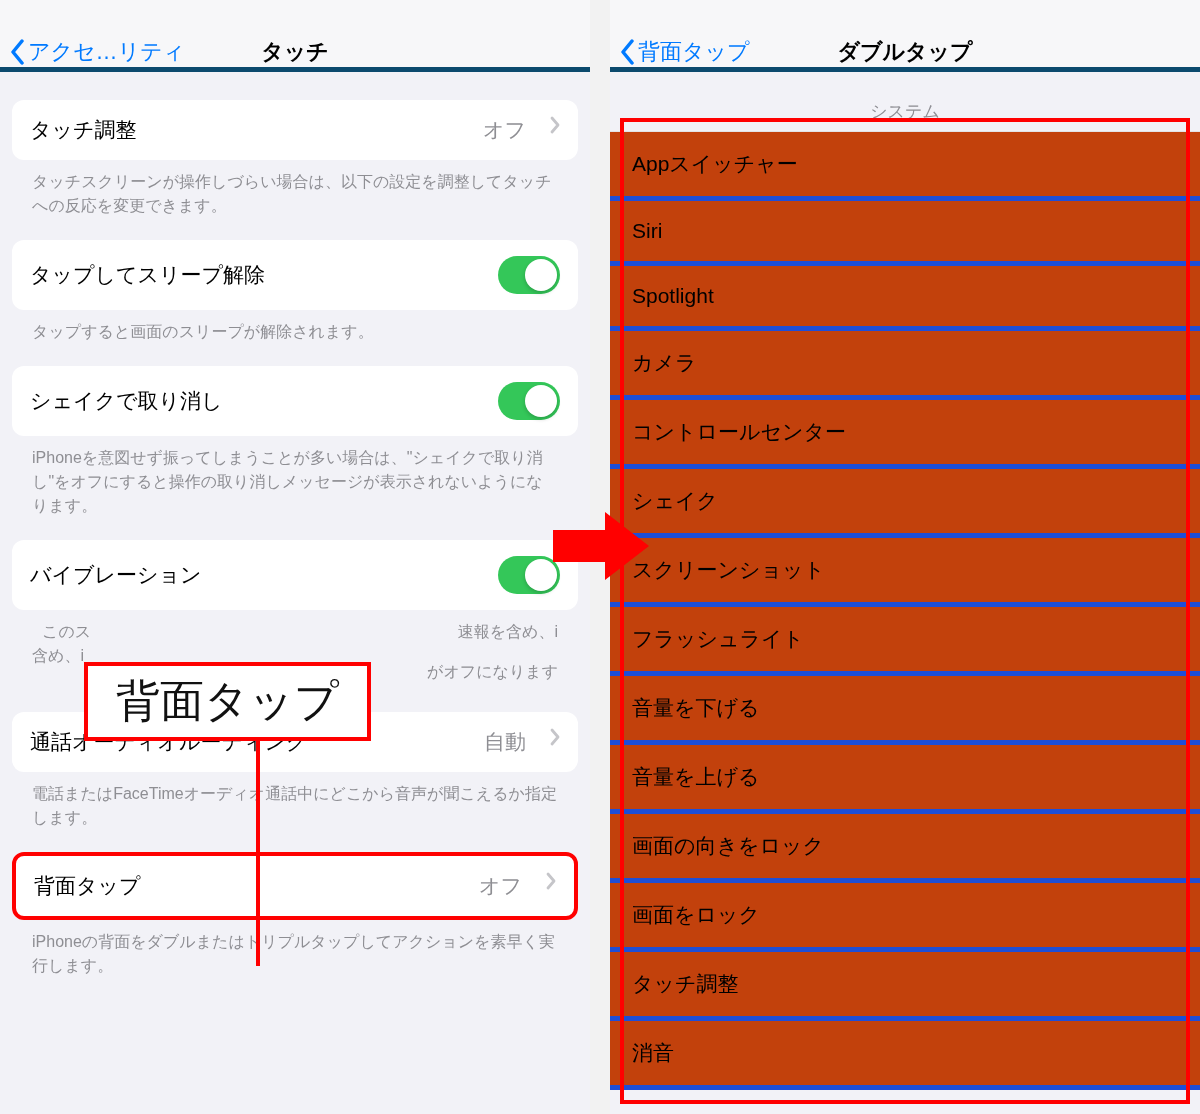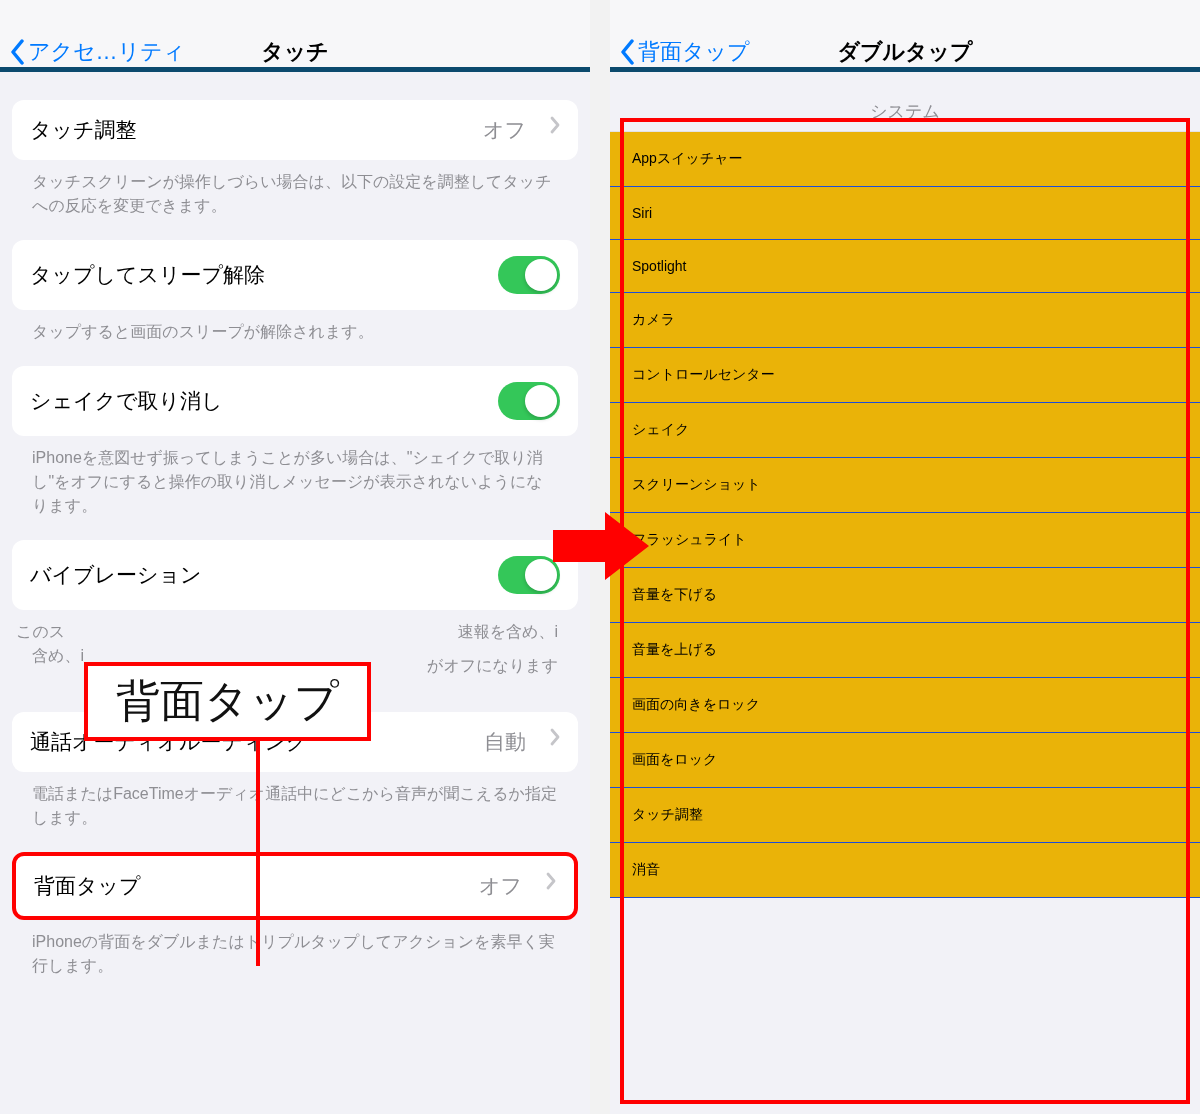--- a/index.html
+++ b/index.html
@@ -118,24 +118,24 @@
 }
 
 
 .list {
   background: #fff;
   margin: 0;
   border-top: 1px solid #e3e3e6;
 }
 .list-row {
   padding: 18px 22px;
-  font-size: 14px;
+  font-size: 21px;
   color: #000;
-  border-bottom: 1px solid #1d4ed8;
-  background: #eab308;
+  border-bottom: 5px solid #1d4ed8;
+  background: #c2410c;
 }
 
 
 .callout {
   position: absolute;
   border: 4px solid #ff0000;
   background: #fff;
   padding: 6px 28px;
   font-size: 44px;
   font-weight: 500;
@@ -210,24 +210,24 @@
     </div>
     <div class="caption">iPhoneを意図せず振ってしまうことが多い場合は、"シェイクで取り消し"をオフにすると操作の取り消しメッセージが表示されないようになります。</div>
   </div>
 
   <div class="group">
     <div class="cell">
       <span class="cell-label">バイブレーション</span>
       <div class="toggle"></div>
     </div>
     <div class="caption" style="position:relative; height:80px;">
-      <span style="position:absolute; left:4px; top:10px;">このス</span>
+      <span style="position:absolute; left:30px; top:10px;">このス</span>
       <span style="position:absolute; right:20px; top:10px; text-align:right;">速報を含め、i</span>
       <span style="position:absolute; left:20px; top:34px;">含め、i</span>
-      <span style="position:absolute; right:20px; top:44px;">がオフになります</span>
+      <span style="position:absolute; right:20px; top:50px;">がオフになります</span>
     </div>
   </div>
 
   <div class="group">
     <div class="cell">
       <span class="cell-label">通話オーディオルーティング</span>
       <span class="cell-right">
         <span class="cell-value">自動</span>
         <svg class="chevron-right" viewBox="0 0 10 18">
             <path d="M2 2 L8 9 L2 16"></path>

